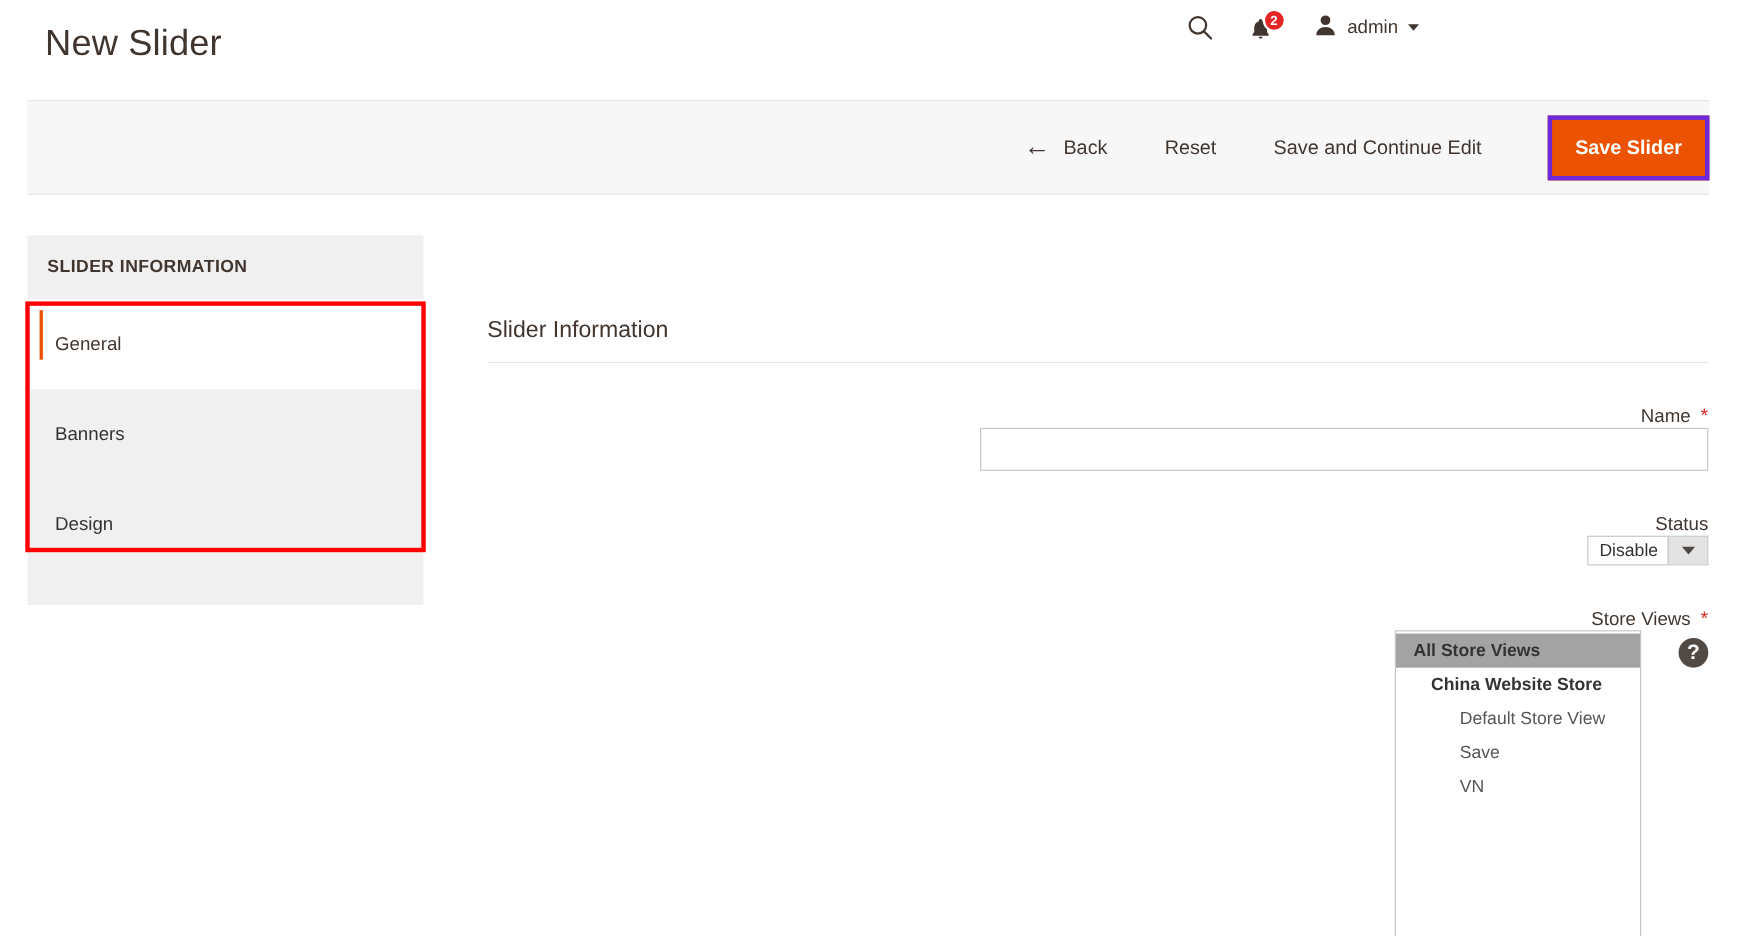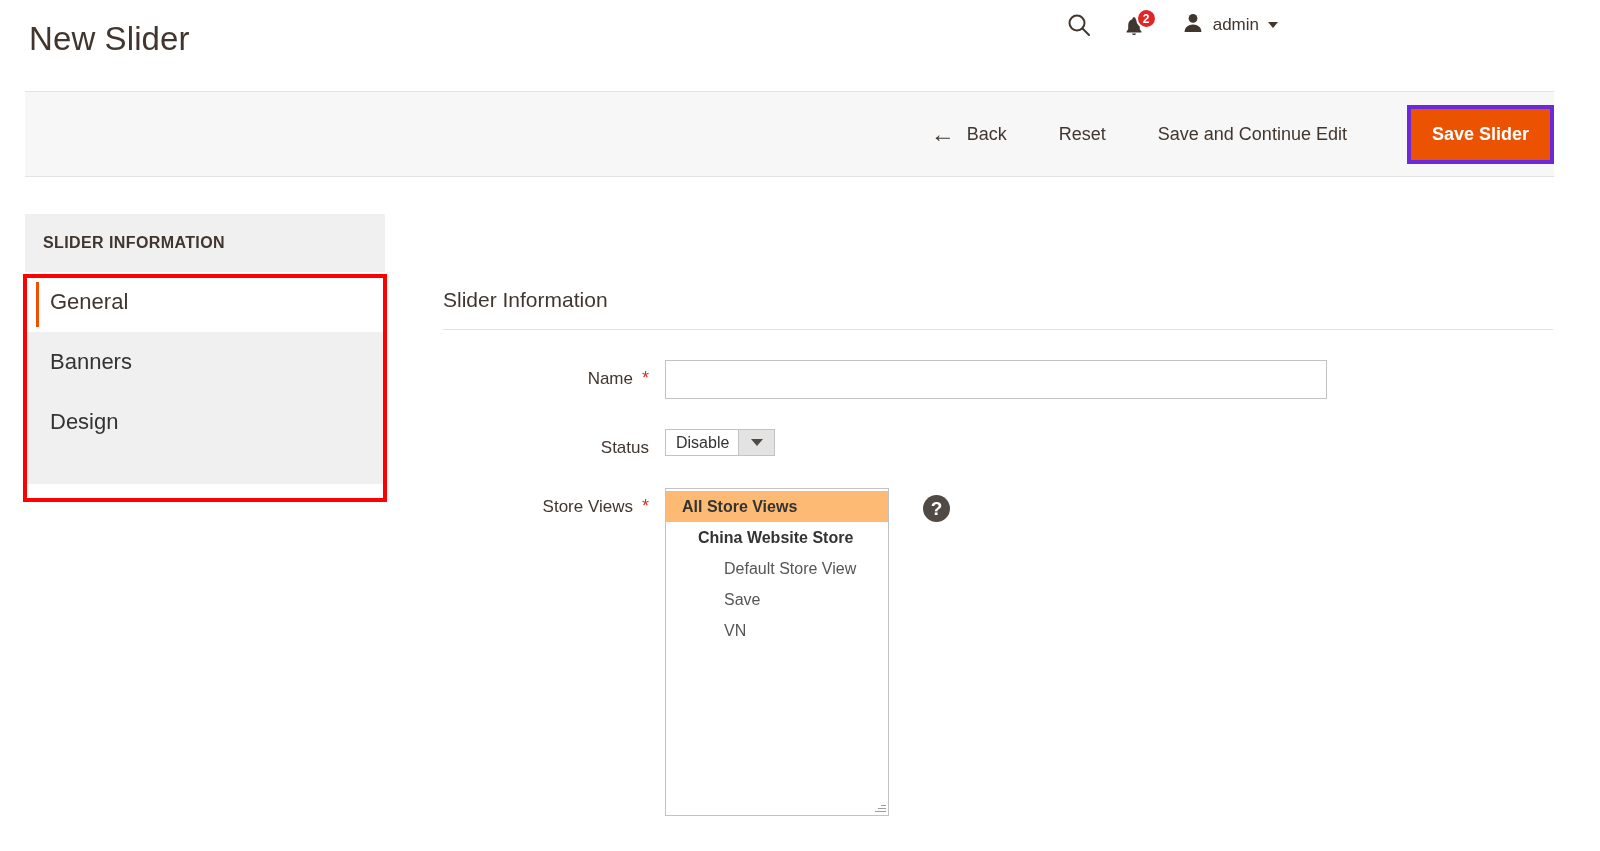--- a/index.html
+++ b/index.html
@@ -6,21 +6,21 @@
   html, body {
     width: 1600px; height: 851px;
     background: #ffffff;
     font-family: "Liberation Sans", sans-serif;
     color: #333333;
     overflow: hidden;
   }
 
   
   .page-header {
-    position: absolute; left: 4px; top: 0;
+    position: absolute; left: 16px; top: 0;
     width: 1296px; height: 91px;
     background: #ffffff;
   }
   .page-title {
     position: absolute; left: 25px; top: 20px;
     font-size: 33px; font-weight: 400; color: #41362f;
     letter-spacing: 0.1px;
   }
   .header-tools {
     position: absolute; right: 22px; top: 8px;
@@ -96,24 +96,24 @@
     font-size: 16px; font-weight: bold;
     letter-spacing: 0.4px; color: #41362f;
   }
   .sidebar-body {
     position: relative;
     background: #f0f0f0;
     padding-bottom: 32px;
   }
   .sidebar-item {
     position: relative;
-    height: 60px;
+    height: 82px;
     display: flex; align-items: center;
     padding-left: 25px;
-    font-size: 22px; color: #333333;
+    font-size: 17px; color: #333333;
     cursor: pointer;
     text-align: center;
   }
   .sidebar-item.active {
     background: #ffffff;
     color: #41362f;
   }
   .sidebar-item.active::before {
     content: "";
     position: absolute; left: 11px; top: 10px;
@@ -135,22 +135,23 @@
     width: 1110px;
   }
   .section-title {
     font-size: 21px; font-weight: 400; color: #41362f;
     padding-bottom: 17px;
   }
   .section-rule {
     height: 1px; background: #e3e3e3; width: 1110px;
   }
   .field-row {
-    display: flex; align-items: flex-start;
+    display: flex; align-items: flex-end;
     margin-top: 30px;
+    flex-direction: column;
   }
   .field-label {
     width: 206px;
     text-align: right;
     font-size: 17px; color: #41362f;
     padding-top: 9px;
     padding-right: 0px;
     display: flex; justify-content: flex-end; align-items: baseline; gap: 9px;
   }
   .req-star { color: #e02b27; font-size: 18px; line-height: 1; }
@@ -200,21 +201,21 @@
     overflow: hidden;
   }
   .ms-option {
     font-size: 16px; color: #555555;
     padding: 6px 8px 6px 16px;
     line-height: 19px;
     cursor: pointer;
     white-space: nowrap;
   }
   .ms-option.selected {
-    background: #fdba74; color: #555555;
+    background: #a3a3a3; color: #555555;
   }
   .ms-option.lvl0 { font-weight: bold; color: #333333; padding-left: 16px; }
   .ms-option.lvl1 { font-weight: bold; color: #333333; padding-left: 32px; }
   .ms-option.lvl2 { padding-left: 58px; color: #555555; }
   .resize-grip {
     position: absolute; right: 2px; bottom: 2px;
     width: 12px; height: 12px;
   }
   .resize-grip span {
     position: absolute; right: 0; background: #9e9e9e; height: 1px;

